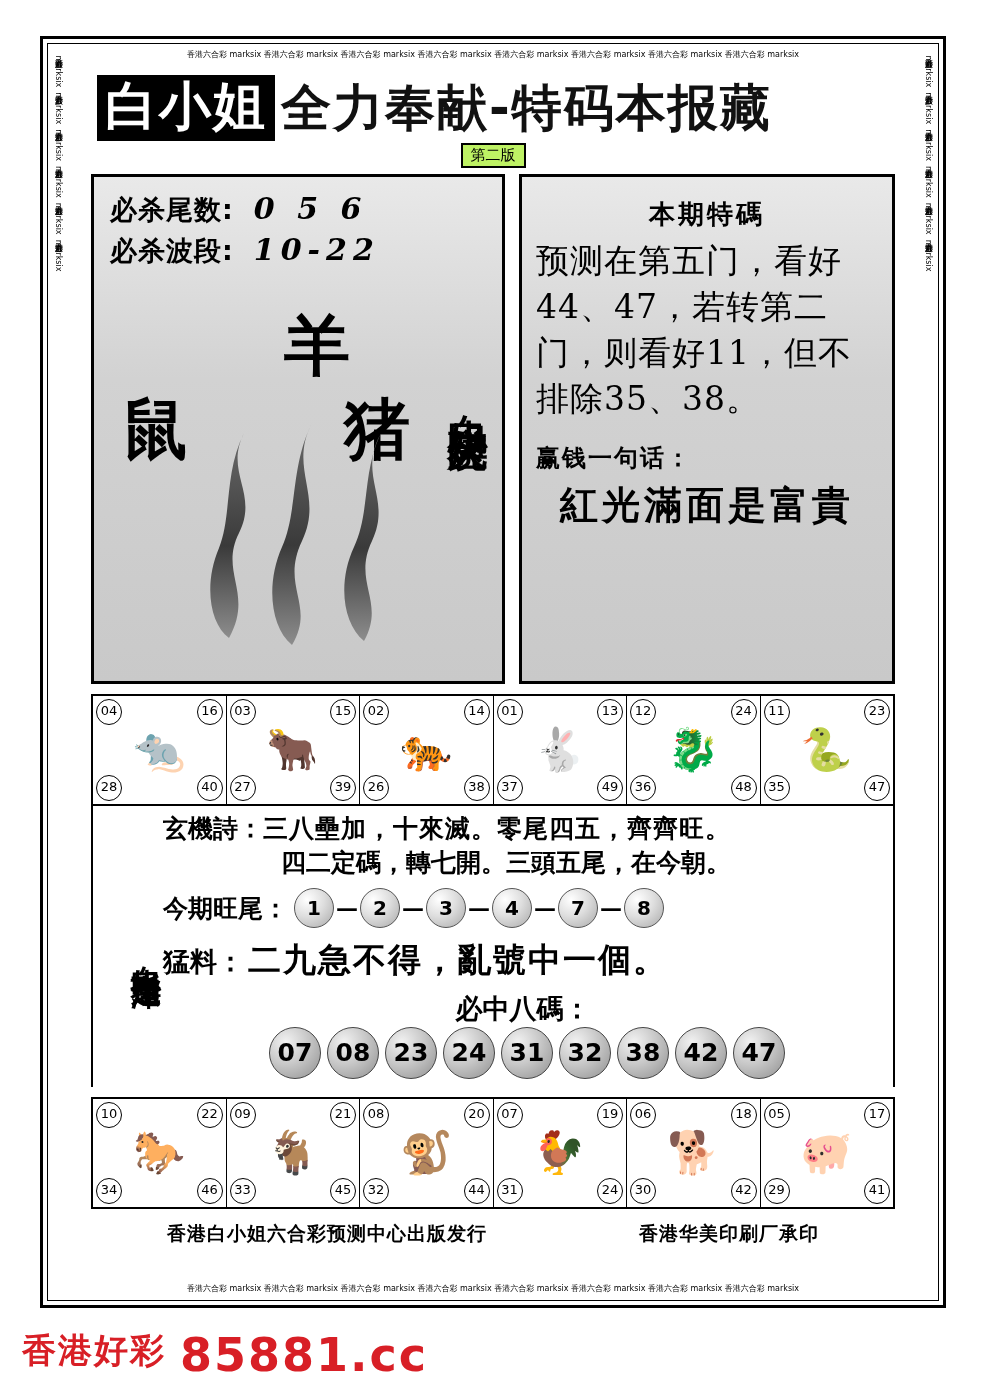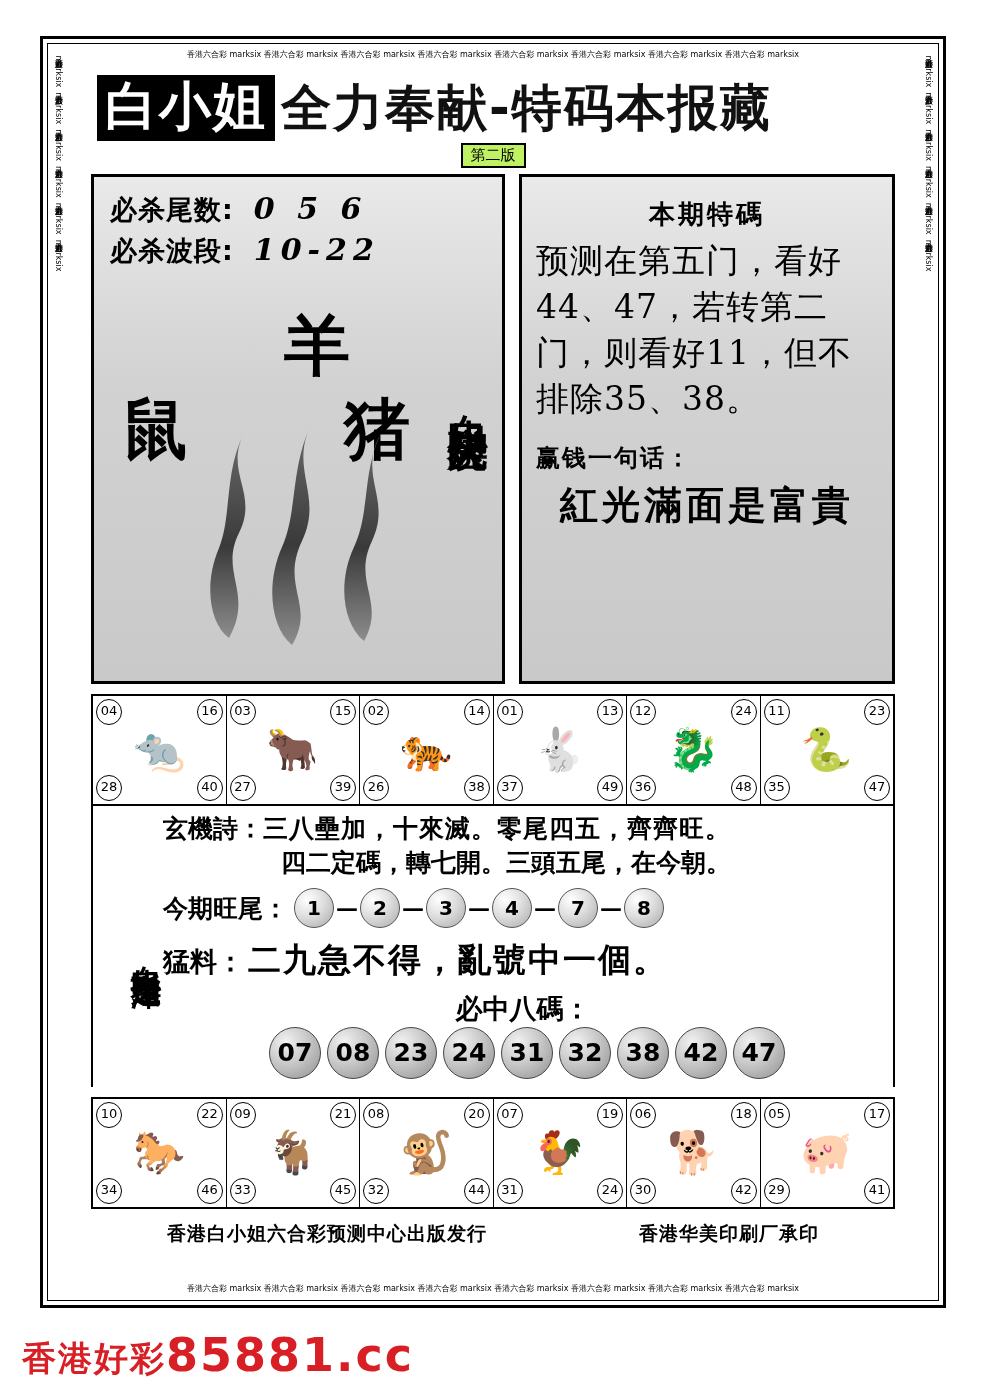--- a/index.html
+++ b/index.html
@@ -304,21 +304,21 @@
     align-items:center;
     font-size:19px;
     font-weight:bold;
     margin-top:12px;
     letter-spacing:1px;
   }
 
   .watermark{
     position:absolute;
     left:22px;bottom:6px;
-    display:flex;align-items:flex-end;gap:0;margin-top:48px;
+    display:flex;align-items:flex-start;gap:14px;margin-top:48px;
   }
   .wm-cn{
     font-size:34px;font-weight:bold;color:#d81f26;
     letter-spacing:2px;
   }
   .wm-num{
     font-size:46px;font-weight:bold;color:#d81f26;
     font-family:"DejaVu Sans","Liberation Sans",sans-serif;
     letter-spacing:2px;
   }

